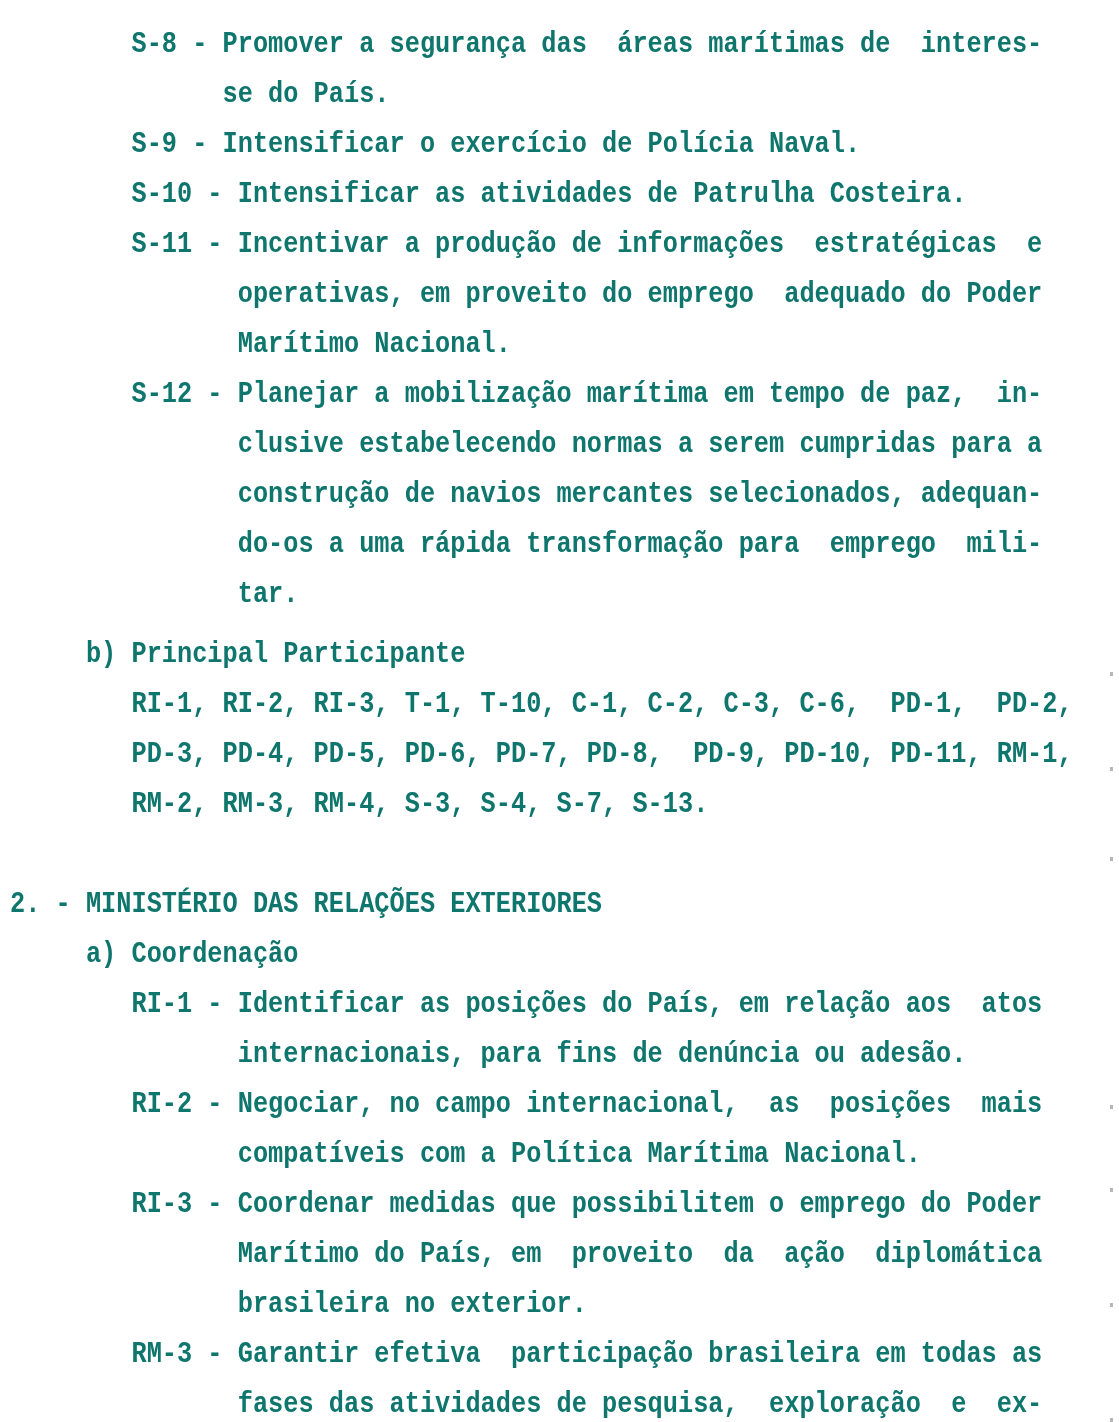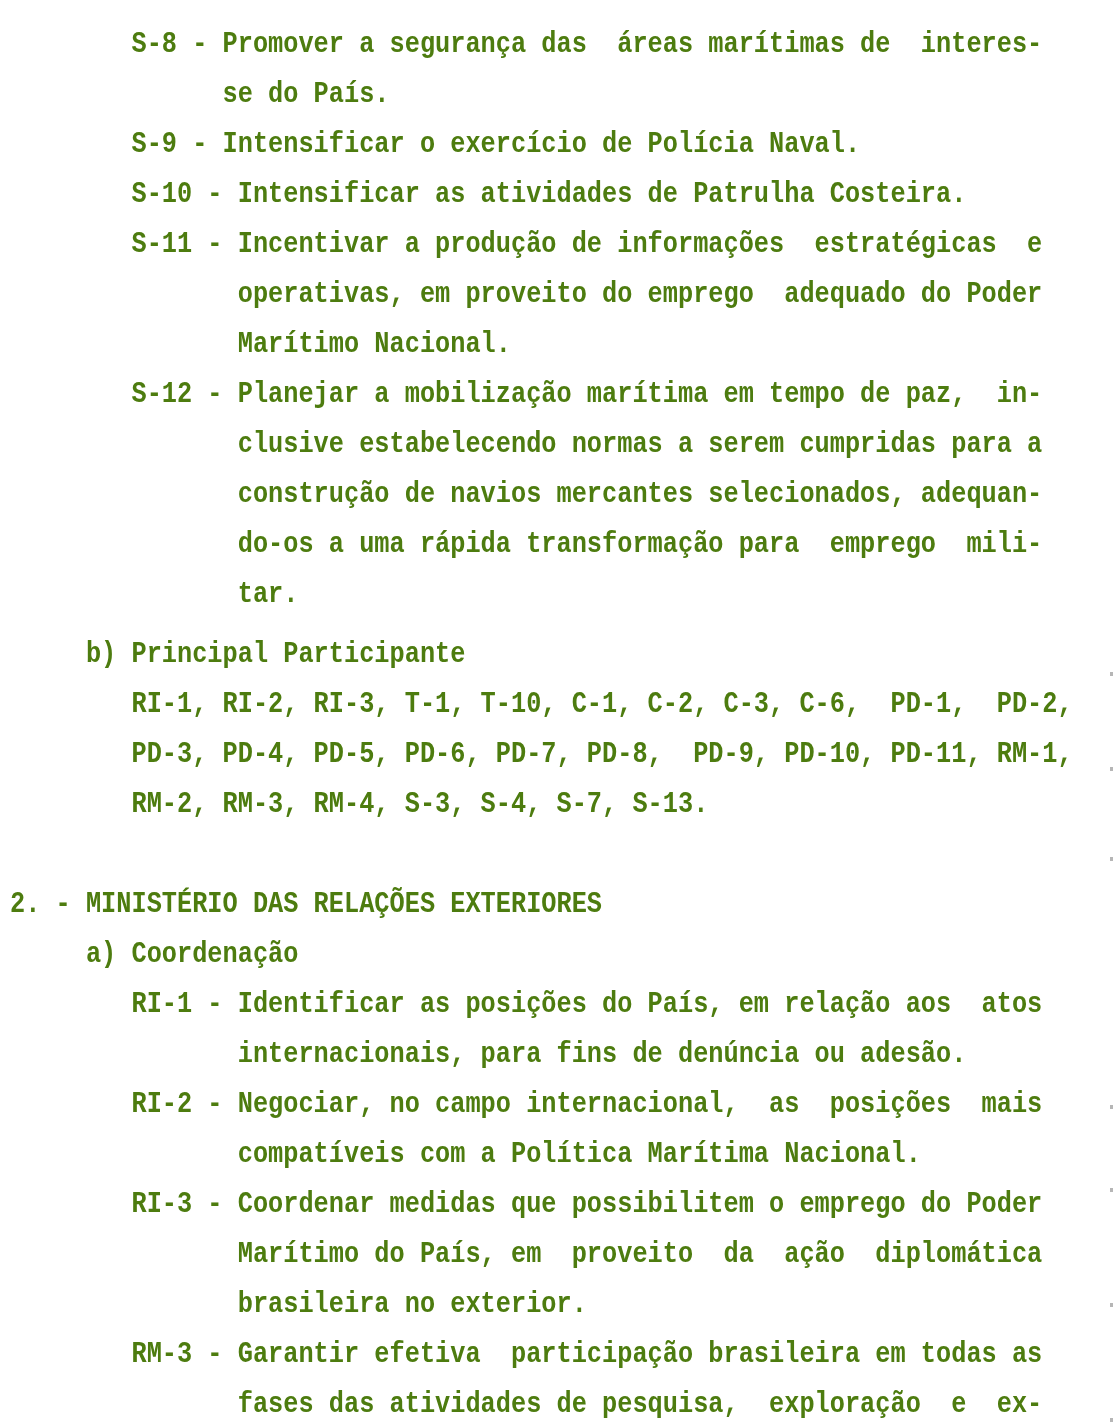--- a/index.html
+++ b/index.html
@@ -10,21 +10,21 @@
   body {
     width: 1119px;
     height: 1422px;
     overflow: hidden;
   }
   .page {
     position: relative;
     width: 1119px;
     height: 1422px;
     background: #ffffff;
-    color: #4d7c0f;
+    color: #0f766e;
     font-family: "Liberation Mono", "DejaVu Sans Mono", monospace;
     font-weight: 700;
     font-size: 25.3px;
   }
   .doc {
     position: absolute;
     top: 20px;
     left: 10px;
     right: 0;
   }

